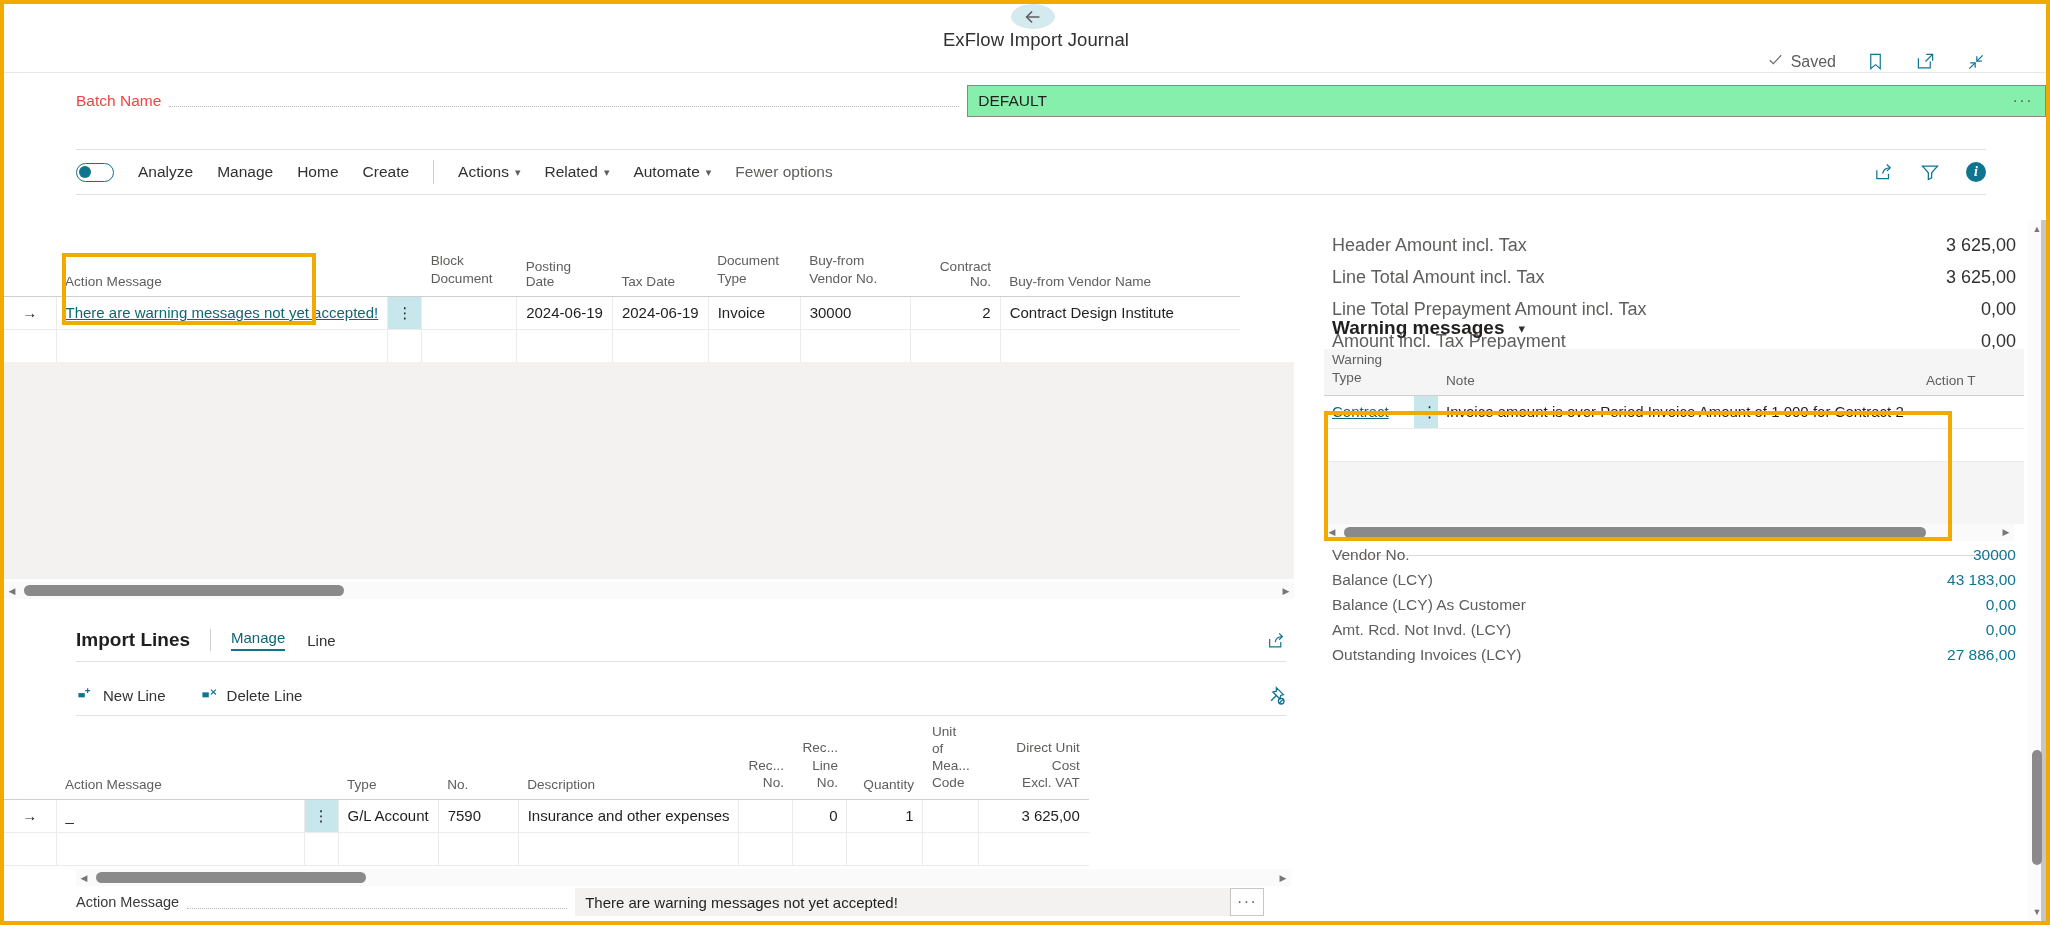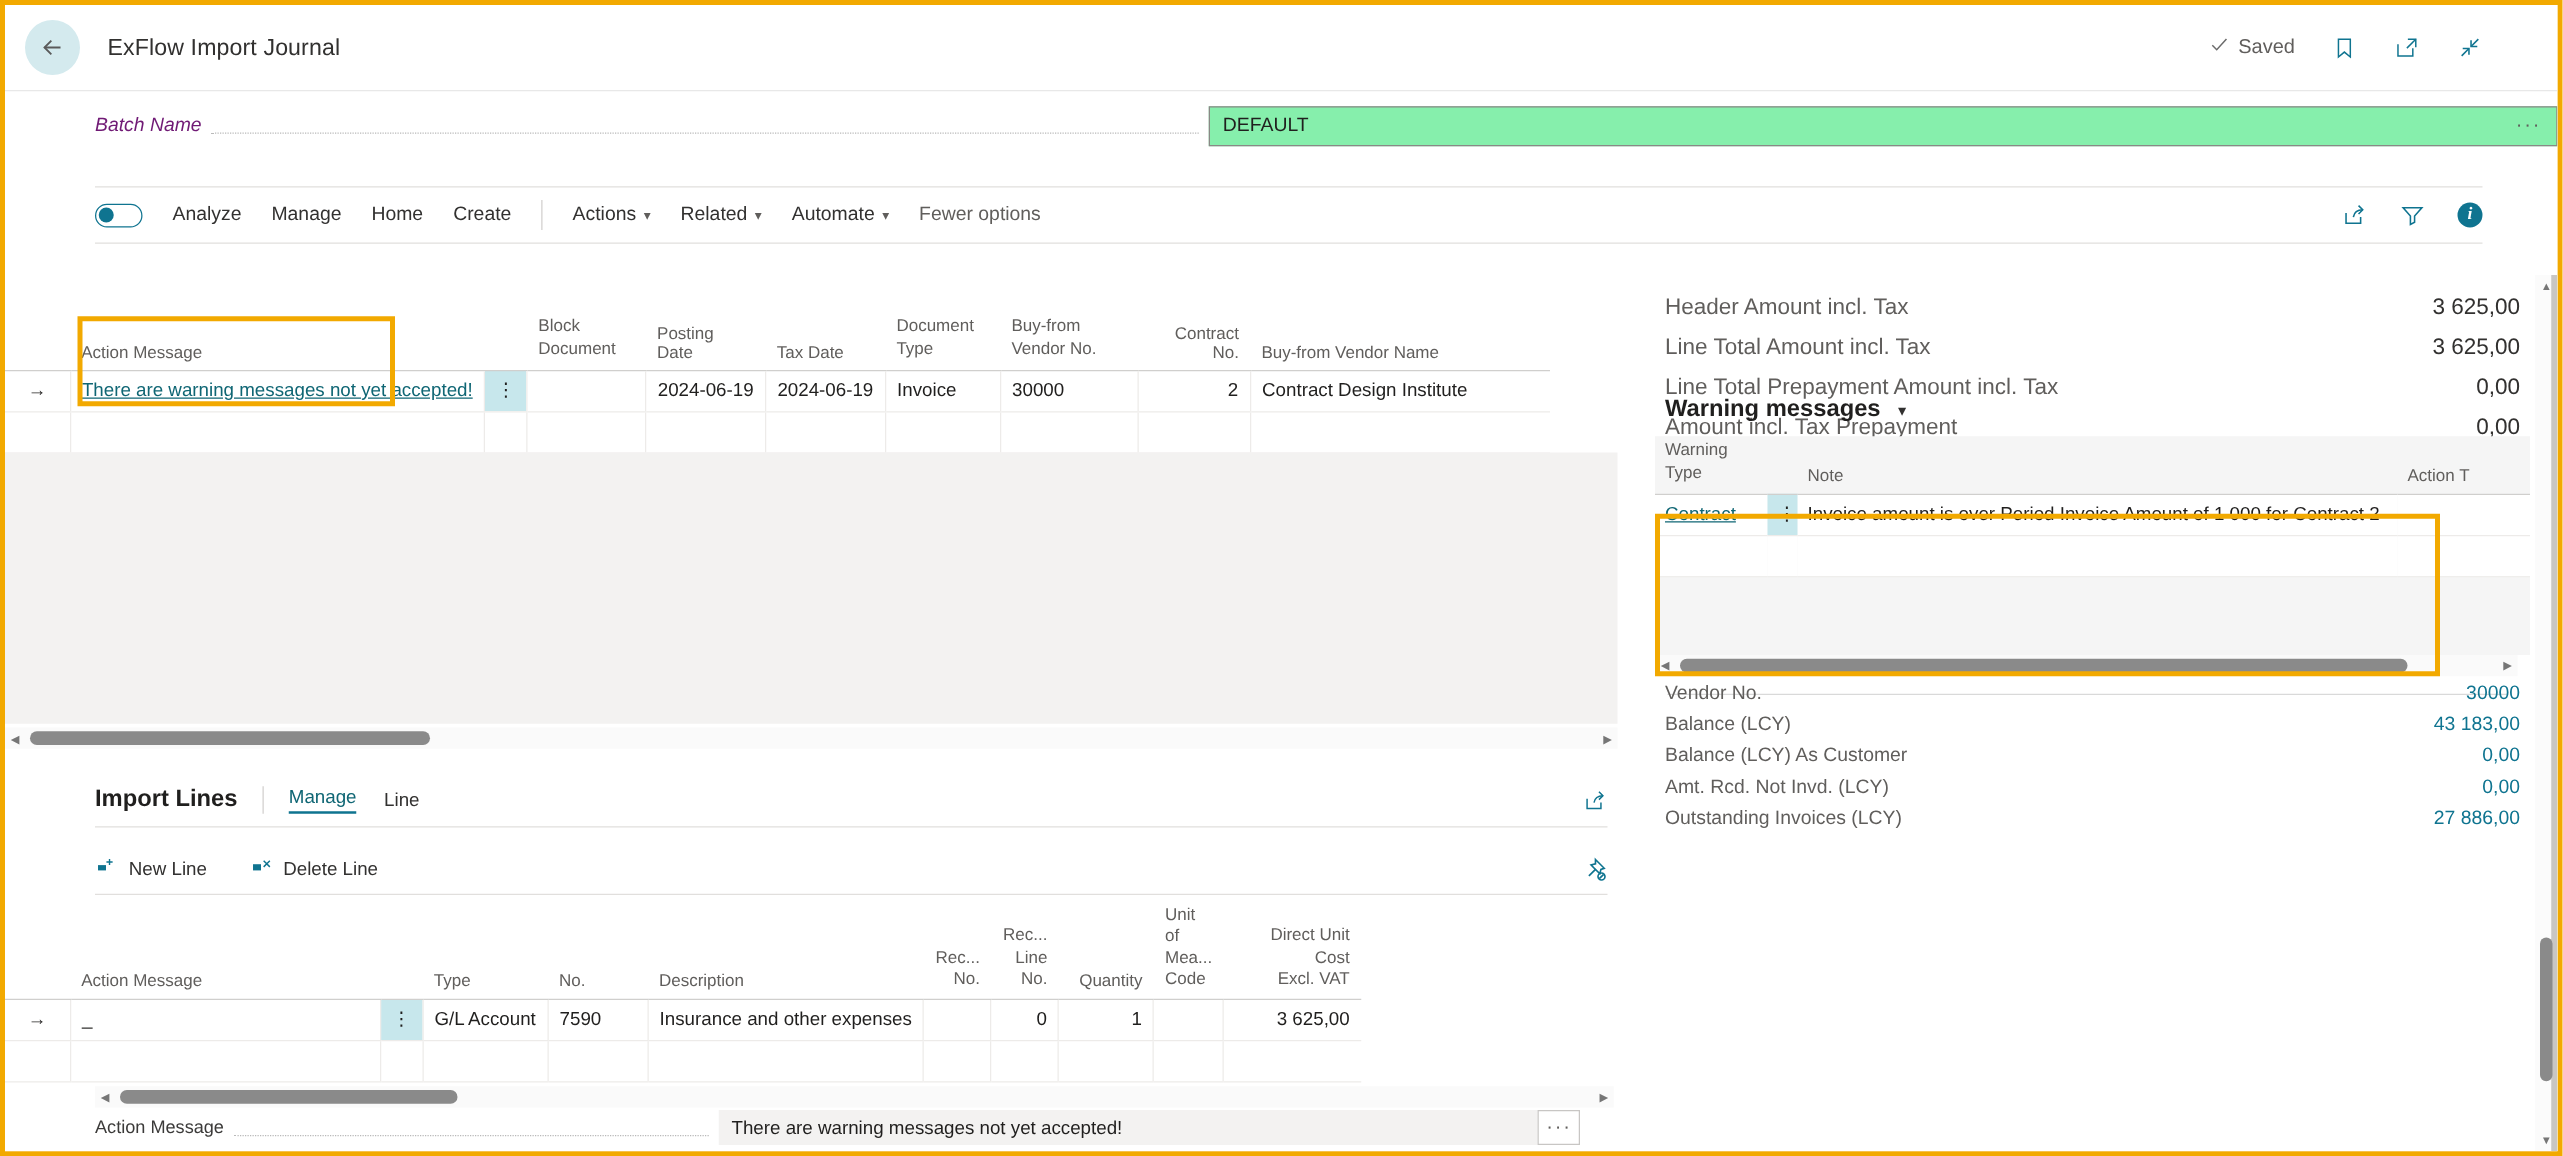--- a/index.html
+++ b/index.html
@@ -20,21 +20,21 @@
     width: 2042px; height: 917px;
     background: #ffffff;
     overflow: hidden;
   }
 
   
   .topbar {
     position: absolute; top: 0; left: 0;
     width: 2042px; height: 68px;
     background: #fff;
-    display: flex; align-items: center;
+    display: flex; align-items: center; flex-direction: column;
   }
   .back-btn {
     margin-left: 16px;
     width: 44px; height: 44px; border-radius: 50%;
     background: #d4eaee;
     display: flex; align-items: center; justify-content: center;
     cursor: pointer;
   }
   .back-btn svg { display:block; }
   .page-title {
@@ -54,23 +54,22 @@
 
   
   .batch-row {
     position: absolute; top: 68px; left: 0;
     width: 2042px; height: 56px;
     border-top: 1px solid #e8e8e8;
     display: flex; align-items: center;
   }
   .batch-label {
     margin-left: 72px;
-    font-size: 15.5px; color: #701a75;
+    font-size: 15.5px; color: #ef4444;
     white-space: nowrap;
-    font-style: italic;
   }
   .dotfill {
     flex: 0 0 auto;
     width: 790px; height: 1px;
     margin: 0 8px;
     border-bottom: 1.5px dotted #b9b9b9;
     position: relative; top: 6px;
   }
   .batch-input {
     width: 1090px; height: 32px;

